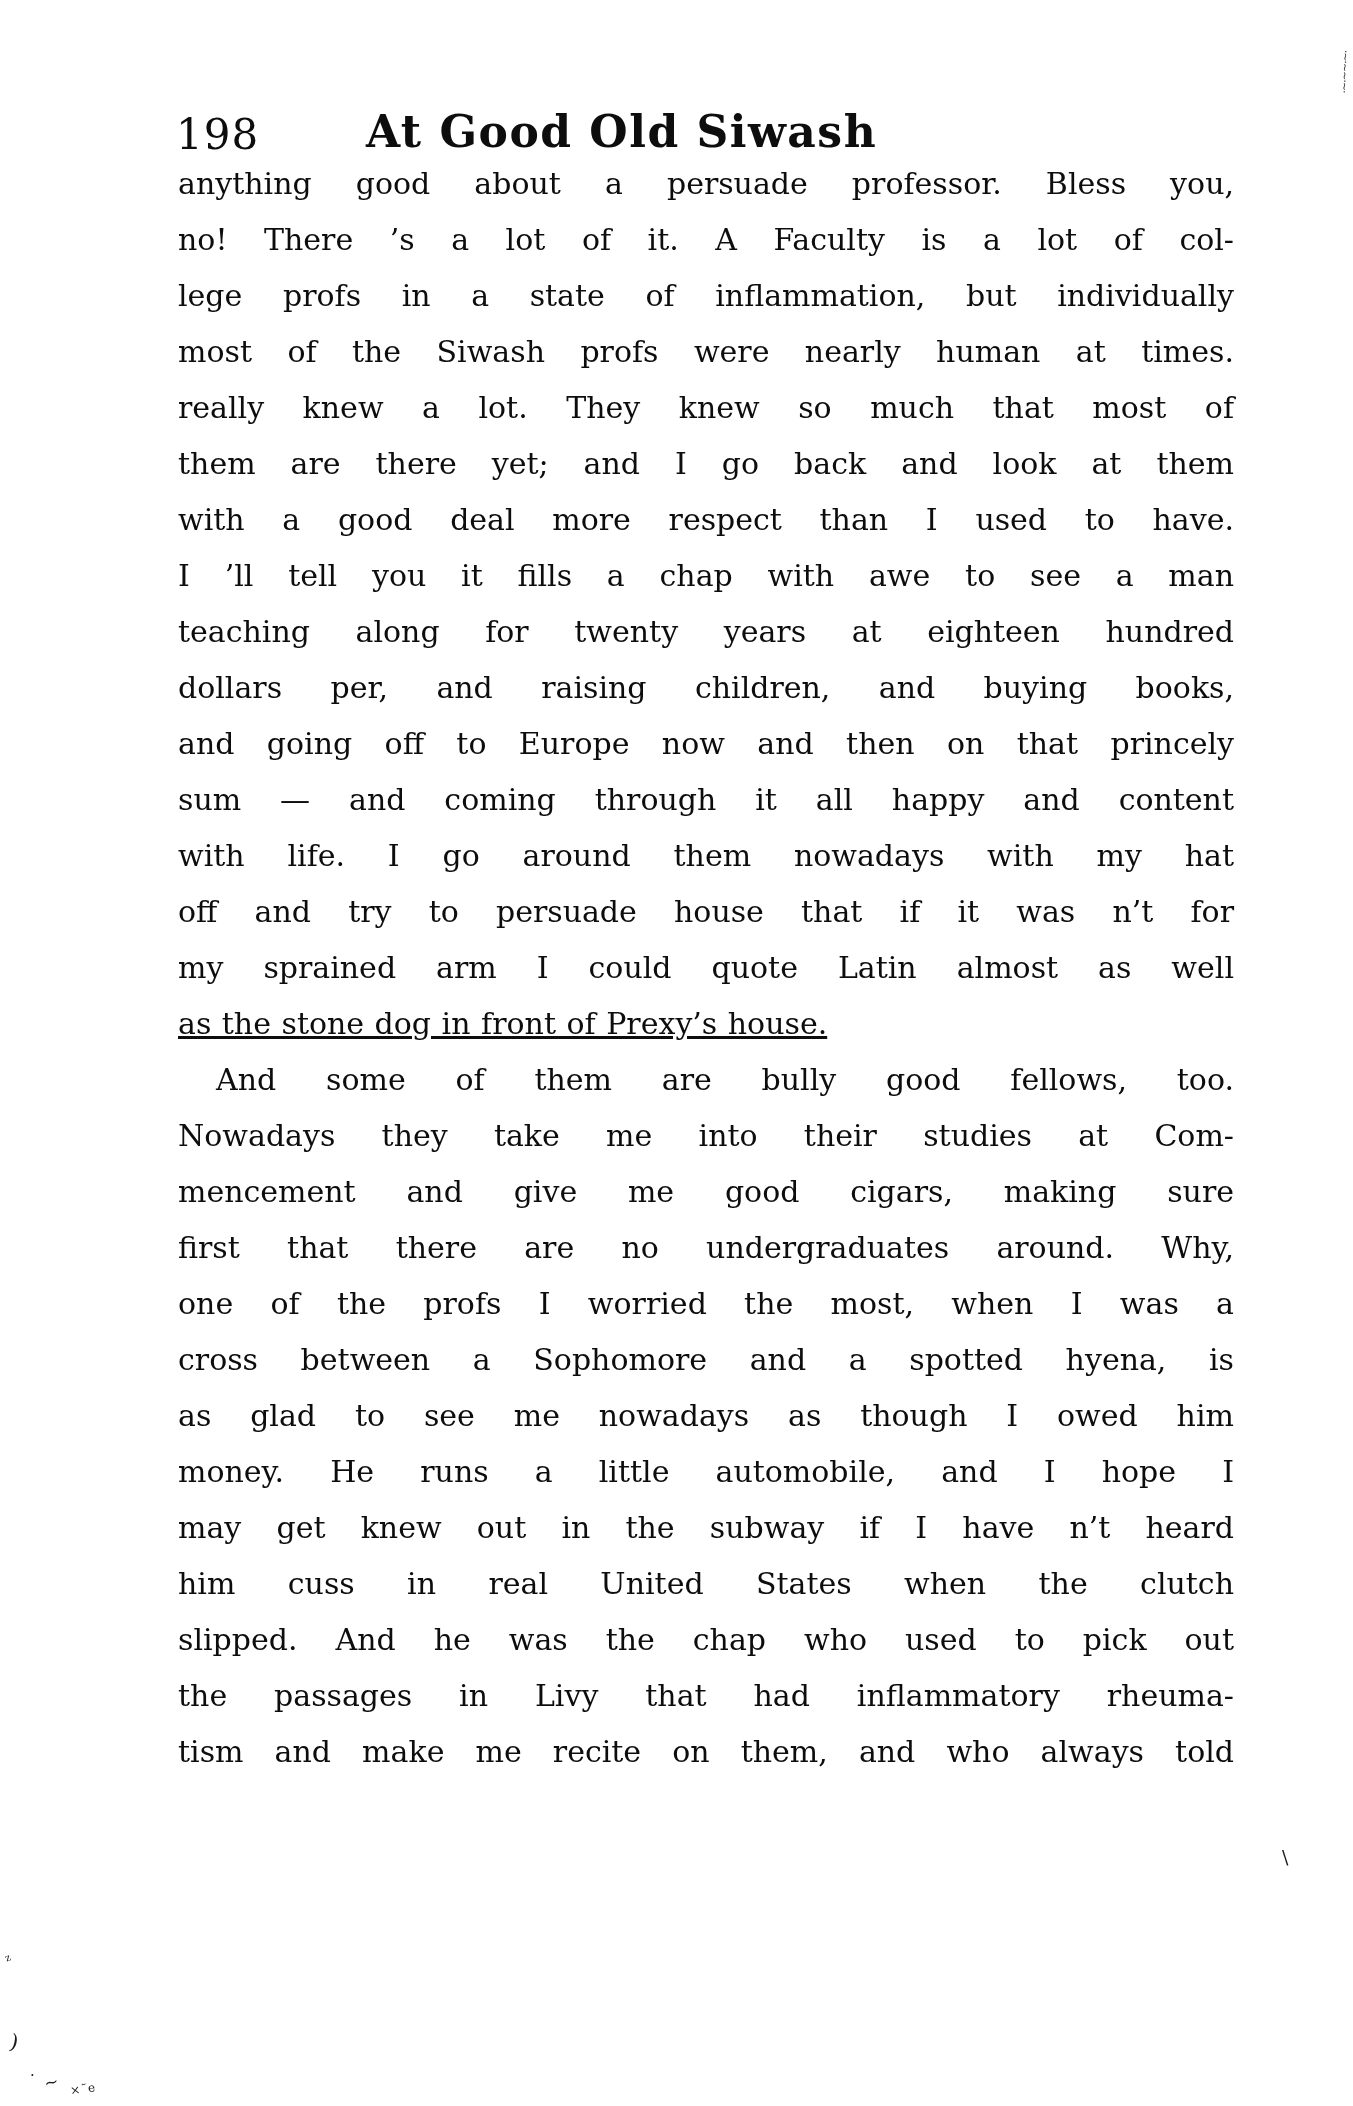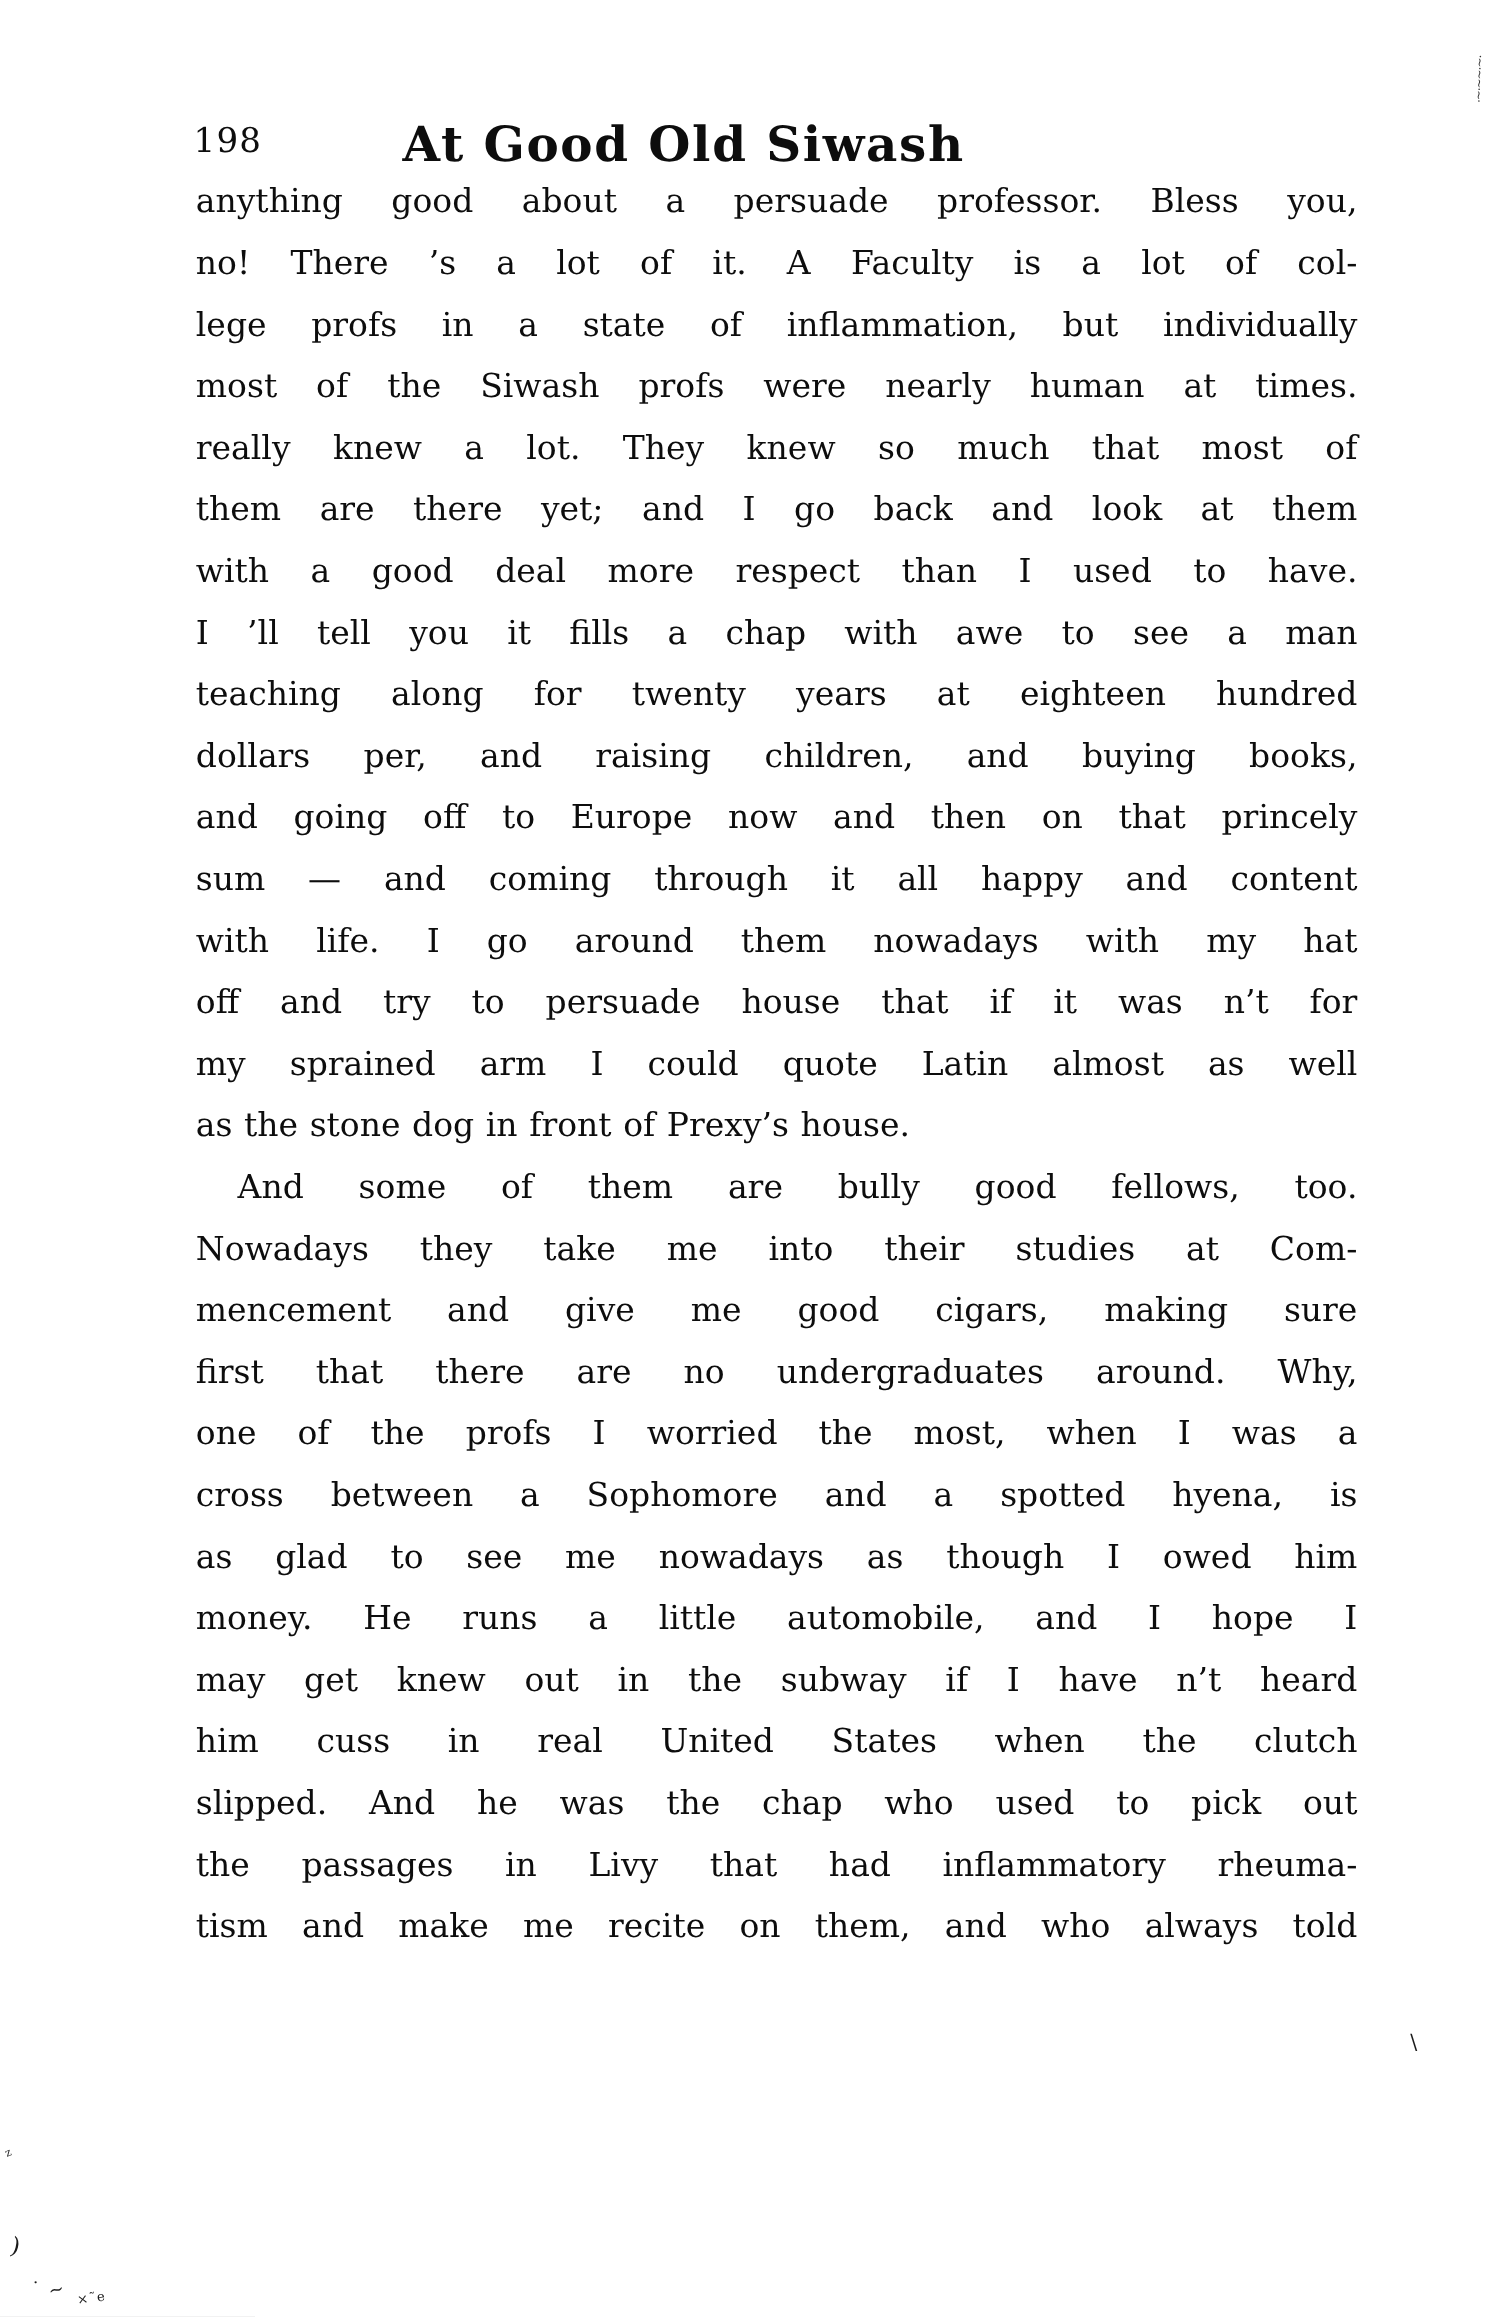--- a/index.html
+++ b/index.html
@@ -7,41 +7,41 @@
     position:relative;
     width:1353px; height:2106px;
     background:#ffffff;
     font-family:"DejaVu Serif", serif;
     color:#0d0d0d;
     overflow:hidden;
     margin:0 auto;
   }
   .pagenum {
     position:absolute; left:176px; top:110px;
-    font-size:31px; font-weight:normal;
+    font-size:42px; font-weight:normal;
     letter-spacing:1px;
   }
   .running-title {
     position:absolute; left:366px; top:106px;
     font-size:44px; font-weight:bold;
     letter-spacing:1.5px;
     white-space:nowrap;
   }
   .body-text {
     position:absolute; left:178px; top:156px; width:1056px;
     font-size:30px;
   }
   .line {
     text-align:justify;
     text-align-last:justify;
     line-height:56px; height:56px;
     word-spacing:1px;
     white-space:normal;
   }
-  .line.para-end { text-align-last:left; }
+  .line.para-end { text-align-last:left;text-decoration:underline; }
   .line.indented { text-indent:38px; }
 
   
   .mark { position:absolute; color:#1a1a1a; }
   .mark-top-right {
     left:1352px; top:50px;
     font-size:11px; letter-spacing:-1px;
     transform:rotate(92deg); transform-origin:0 0;
     opacity:.9; white-space:nowrap;
   }

